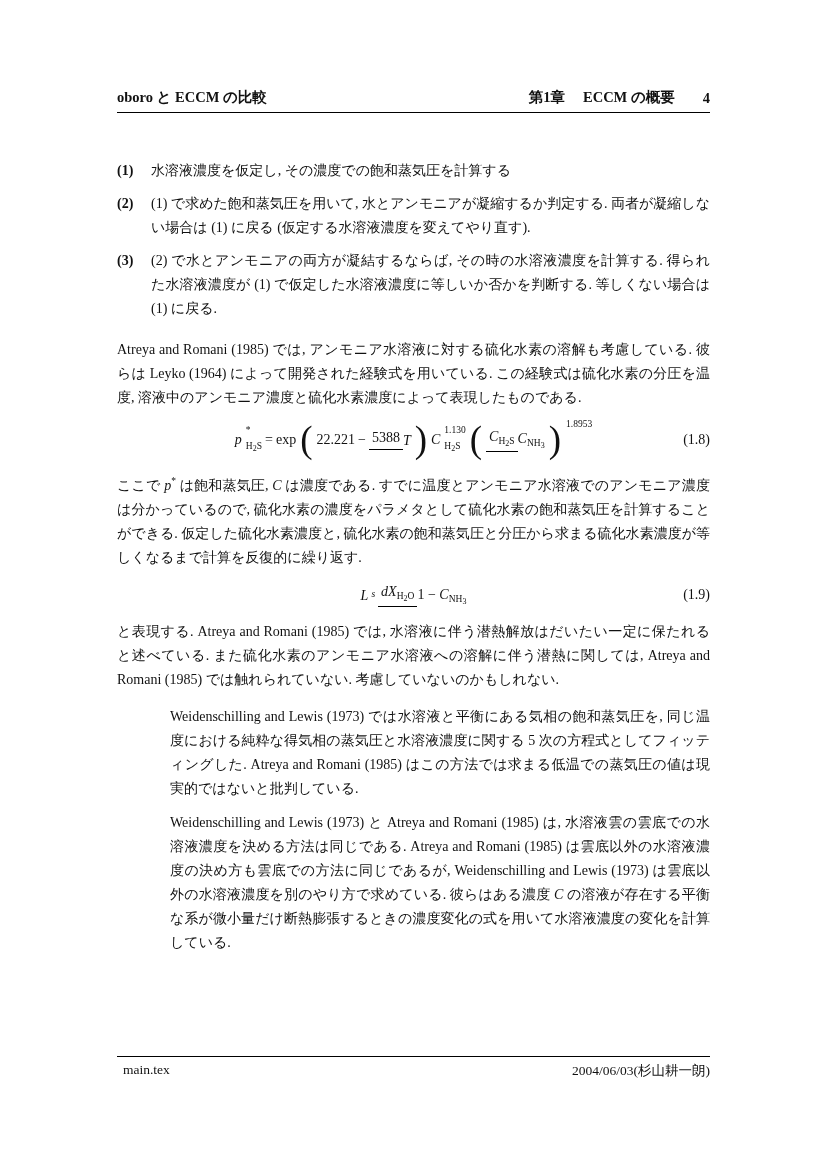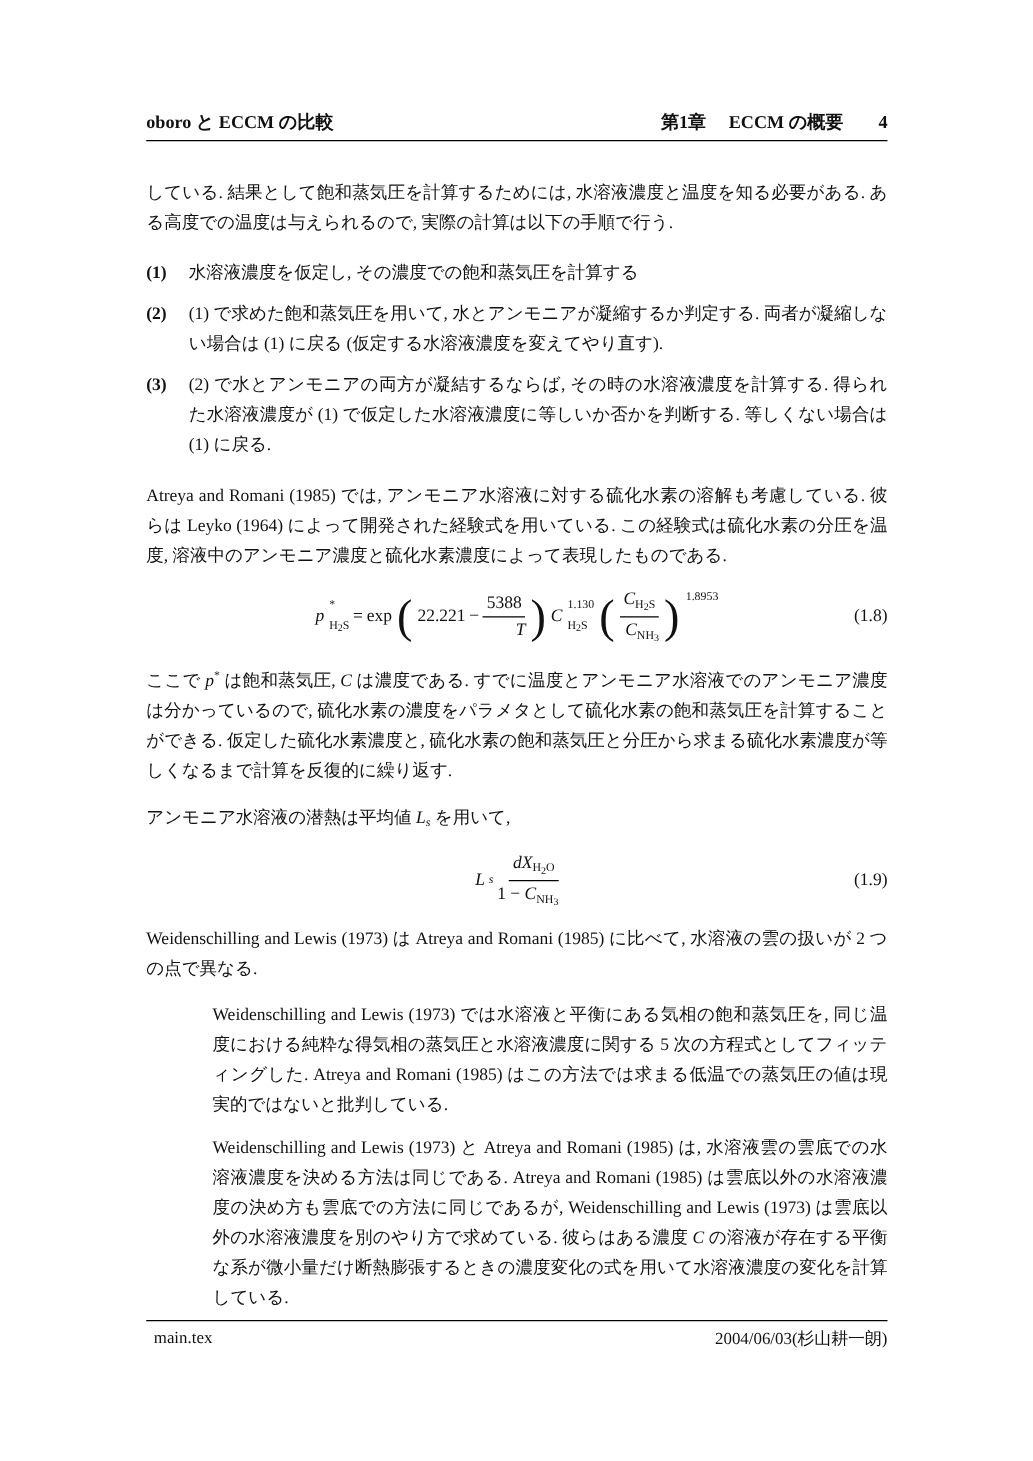--- a/index.html
+++ b/index.html
@@ -35,21 +35,21 @@
   .indent{margin-left:53px;margin-bottom:10px;}
   
   .mi{font-style:italic;}
   .mn,.rm{font-style:normal;}
   sup.s{font-size:9.5px;vertical-align:6px;}
   sub.s{font-size:9.5px;vertical-align:-3px;}
   .msub{font-size:9.5px;vertical-align:-3px;letter-spacing:0;}
   .ss{font-size:8px;vertical-align:-2px;}
   .equation{position:relative;margin:11px 0 13px 0;}
   .eqm{display:flex;align-items:center;justify-content:center;gap:3px;line-height:1.25;}
-  .frac{display:inline-flex;flex-direction:column;align-items:flex-end;vertical-align:middle;}
+  .frac{display:inline-flex;flex-direction:row;align-items:center;vertical-align:middle;}
   .frac .num{display:block;border-bottom:1px solid #000;padding:0 3px 2px 3px;text-align:center;}
   .frac .den{display:block;padding-top:2px;text-align:center;}
   .stack{display:inline-flex;flex-direction:column;justify-content:center;align-items:flex-start;line-height:1;margin-left:1px;}
   .stack .st-sup{font-size:9.5px;margin-bottom:7px;}
   .stack .st-sub{font-size:9.5px;}
   .bp{font-size:37px;font-weight:400;line-height:0.9;transform:scaleY(1.02);margin:0 1px;}
   .osup{font-size:9.5px;position:relative;top:-15px;margin-left:1px;}
   .eqno{position:absolute;right:0;top:50%;transform:translateY(-50%);}
   .tight{margin-bottom:3px;}
   
@@ -69,21 +69,20 @@
     <span class="rh-right">
       <span class="rh-chapter">第1章</span>
       <span>ECCM の概要</span>
       <span class="rh-page">4</span>
     </span>
   </div>
   <div class="header-rule"></div>
 
   <div class="content">
 
-    <p>している. 結果として飽和蒸気圧を計算するためには, 水溶液濃度と温度を知る必要がある. ある高度での温度は与えられるので, 実際の計算は以下の手順で行う.</p>
 
     <ol class="steps">
       <li class="step">
         <span class="lbl">(1)</span>
         <span>水溶液濃度を仮定し, その濃度での飽和蒸気圧を計算する</span>
       </li>
       <li class="step">
         <span class="lbl">(2)</span>
         <span>(1) で求めた飽和蒸気圧を用いて, 水とアンモニアが凝縮するか判定する. 両者が凝縮しない場合は (1) に戻る (仮定する水溶液濃度を変えてやり直す).</span>
       </li>
@@ -123,36 +122,35 @@
           <span class="den"><span class="mi">C</span><span class="msub"><span>N</span><span>H</span><span class="ss">3</span></span></span>
         </span>
         <span class="bp">)</span>
         <span class="osup mn">1.8953</span>
       </div>
       <span class="eqno">(1.8)</span>
     </div>
 
     <p><span>ここで </span><span class="mi">p</span><sup class="s">*</sup><span> は飽和蒸気圧, </span><span class="mi">C</span><span> は濃度である. すでに温度とアンモニア水溶液でのアンモニア濃度は分かっているので, 硫化水素の濃度をパラメタとして硫化水素の飽和蒸気圧を計算することができる. 仮定した硫化水素濃度と, 硫化水素の飽和蒸気圧と分圧から求まる硫化水素濃度が等しくなるまで計算を反復的に繰り返す.</span></p>
 
-    <p class="tight"><span>アンモニア水溶液の潜熱は平均値 </span><span class="mi">L</span><sub class="s mi">s</sub><span> を用いて,</span></p>
 
     <div class="equation">
       <div class="eqm">
         <span class="mi">L</span>
           <sub class="s mi">s</sub>
         <span class="frac">
           <span class="num"><span class="mi">dX</span><span class="msub"><span>H</span><span class="ss">2</span><span>O</span></span></span>
           <span class="den"><span class="mn">1 − </span><span class="mi">C</span><span class="msub"><span>N</span><span>H</span><span class="ss">3</span></span></span>
         </span>
       </div>
       <span class="eqno">(1.9)</span>
     </div>
 
+    <p>と表現する. Atreya and Romani (1985) では, 水溶液に伴う潜熱解放はだいたい一定に保たれると述べている. また硫化水素のアンモニア水溶液への溶解に伴う潜熱に関しては, Atreya and Romani (1985) では触れられていない. 考慮していないのかもしれない.</p>
 
-    <p>Weidenschilling and Lewis (1973) は Atreya and Romani (1985) に比べて, 水溶液の雲の扱いが 2 つの点で異なる.</p>
 
     <p class="indent">Weidenschilling and Lewis (1973) では水溶液と平衡にある気相の飽和蒸気圧を, 同じ温度における純粋な得気相の蒸気圧と水溶液濃度に関する 5 次の方程式としてフィッティングした. Atreya and Romani (1985) はこの方法では求まる低温での蒸気圧の値は現実的ではないと批判している.</p>
 
     <p class="indent"><span>Weidenschilling and Lewis (1973) と Atreya and Romani (1985) は, 水溶液雲の雲底での水溶液濃度を決める方法は同じである. Atreya and Romani (1985) は雲底以外の水溶液濃度の決め方も雲底での方法に同じであるが, Weidenschilling and Lewis (1973) は雲底以外の水溶液濃度を別のやり方で求めている. 彼らはある濃度 </span><span class="mi">C</span><span> の溶液が存在する平衡な系が微小量だけ断熱膨張するときの濃度変化の式を用いて水溶液濃度の変化を計算している.</span></p>
 
   </div>
 
   <div class="footer-rule"></div>
   <div class="footer-row">
     <span>main.tex</span>

